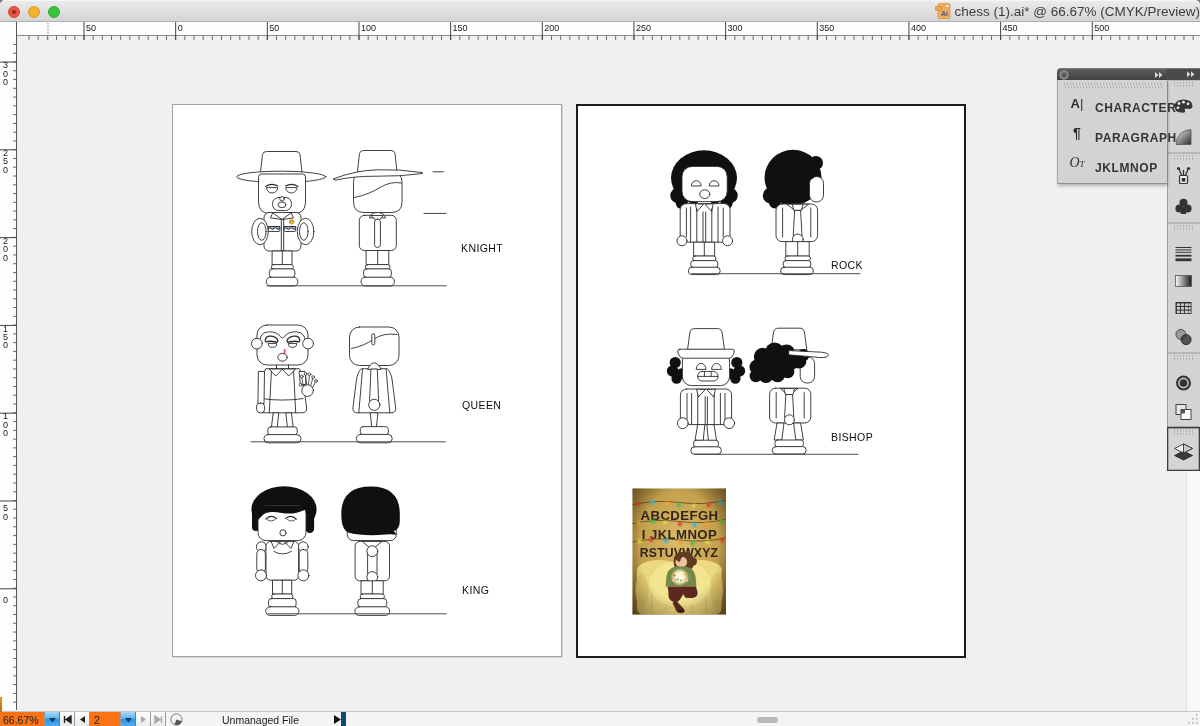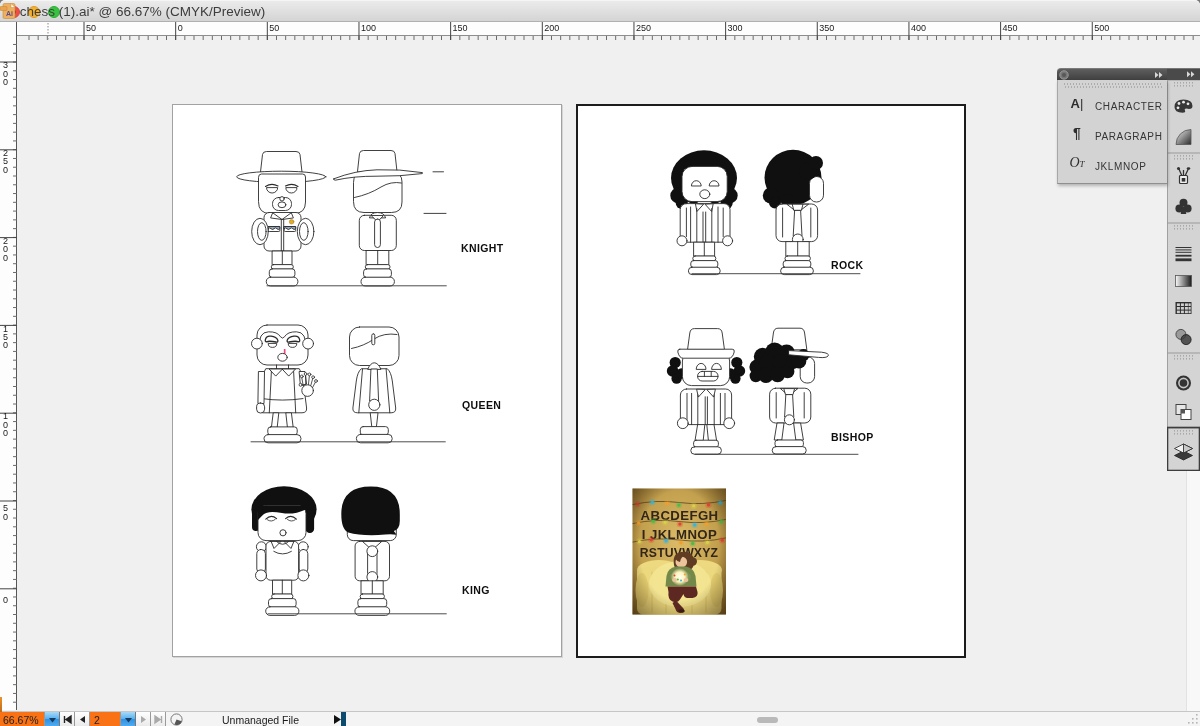--- a/index.html
+++ b/index.html
@@ -3,44 +3,44 @@
 <style>
 *{margin:0;padding:0;box-sizing:border-box}
 html,body{width:1200px;height:726px;overflow:hidden;background:#777;
   font-family:"Liberation Sans", sans-serif;}
 .win{position:absolute;left:0;top:0;width:1200px;height:726px;background:#f0f0f0;
   border-radius:5px 5px 0 0;overflow:hidden}
 .titlebar{position:absolute;left:0;top:0;width:1200px;height:22px;
   background:linear-gradient(#ebebeb,#d4d4d4);border-bottom:1px solid #b0b0b0;
   border-radius:5px 5px 0 0;border-top:1px solid #f5f5f5}
 .tl{position:absolute;top:5px;width:12px;height:12px;border-radius:50%}
-.title{position:absolute;left:0;right:0;top:2px;text-align:left;font-size:13.5px;color:#3d3d3d}
+.title{position:absolute;left:0;right:0;top:2px;text-align:right;font-size:13.5px;color:#3d3d3d}
 .hruler{position:absolute;left:0;top:22px;width:1200px;height:14px;background:#fdfdfd;
   border-bottom:1px solid #8d8d8d}
 .corner{position:absolute;left:0;top:22px;width:17px;height:18px;background:#fdfdfd;
   border-right:1px solid #555;z-index:3}
 .vruler{position:absolute;left:0;top:40px;width:17px;height:670px;background:#fdfdfd;
   border-right:1px solid #555;z-index:2}
 .canvas{position:absolute;left:0;top:40px;width:1200px;height:670px;background:#f0f0f0}
 .gutter{position:absolute;left:1186px;top:40px;width:14px;height:670px;background:#f8f8f8;
   border-left:1px solid #e2e2e2}
 .ab{position:absolute;background:#fff}
 .ab1{left:172px;top:64px;width:390px;height:553px;border:1px solid #a2a2a2;
   box-shadow:1px 1px 0 #d5d5d5}
 .ab2{left:576px;top:64px;width:390px;height:554px;border:2px solid #1c1c1c}
-.lbl{position:absolute;font-weight:bold;font-size:10.5px;color:#0d0d0d;letter-spacing:.4px}
+.lbl{position:absolute;font-weight:normal;font-size:10.5px;color:#0d0d0d;letter-spacing:.4px}
 .panel{position:absolute;left:1057px;top:68px;width:110px;height:116px;z-index:5}
 .ptit{position:absolute;left:0;top:0;width:110px;height:12px;
   background:linear-gradient(#5e5e5e,#404040);border-radius:4px 0 0 0;border-top:1px solid #7a7a7a}
 .pbody{position:absolute;left:0;top:12px;width:110px;height:104px;background:#d3d3d3;
   border-left:1px solid #a8a8a8;border-bottom:1px solid #8f8f8f;
   box-shadow:1px 2px 3px rgba(0,0,0,.25)}
 .prow{position:absolute;left:0;width:110px;height:22px}
 .pico{position:absolute;left:8px;top:0;width:22px;text-align:center;color:#2e2e2e}
-.ptxt{position:absolute;left:37px;top:4px;font-size:10px;font-weight:normal;color:#353535;
+.ptxt{position:absolute;left:37px;top:4px;font-size:12px;font-weight:bold;color:#353535;
   letter-spacing:.6px}
 .dots{background-image:repeating-linear-gradient(90deg,#adadad 0 1px,rgba(0,0,0,0) 1px 3px),
   repeating-linear-gradient(90deg,#adadad 0 1px,rgba(0,0,0,0) 1px 3px);
   background-size:100% 2px,100% 2px;background-position:0 0,1px 3px;background-repeat:repeat-x}
 .dock{position:absolute;left:1167px;top:68px;width:33px;height:403px;z-index:4}
 .status{position:absolute;left:0;top:711px;width:1200px;height:15px;background:#f4f4f4;
   border-top:1px solid #c6c6c6;font-size:10.5px;color:#222}
 .sfield{position:absolute;top:0;height:23px;background:#f97316;border-right:1px solid #9a9a9a}
 .sbtn{position:absolute;top:0;height:15px;background:linear-gradient(#fefefe,#e9e9e9);
   border-right:1px solid #9a9a9a}

